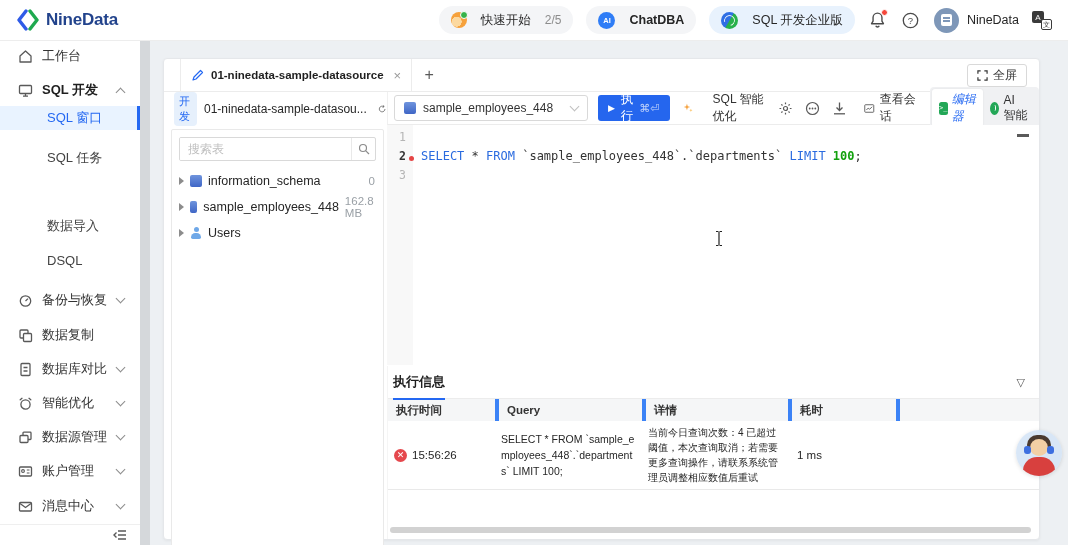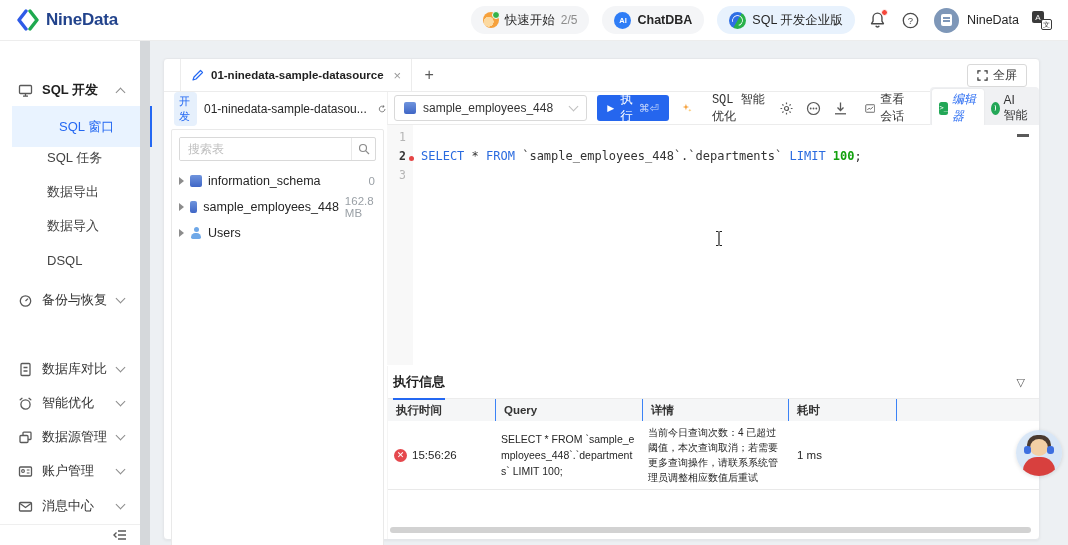--- a/index.html
+++ b/index.html
@@ -5,21 +5,21 @@
   * { margin:0; padding:0; box-sizing:border-box; }
   html,body { width:1068px; height:545px; font-family:"Liberation Sans","DejaVu Sans",sans-serif; background:#fff; overflow:hidden; }
   .stage { position:relative; width:1068px; height:545px; background:#fff; }
 
   
   .hdr { position:absolute; left:0; top:0; width:1068px; height:41px; background:#fff;
          border-bottom:1px solid #ededed; display:flex; align-items:center; padding:0 16px; z-index:5; }
   .brand { display:flex; align-items:center; gap:6px; }
   .brand-name { font-size:17px; font-weight:700; color:#22438c; letter-spacing:-0.2px; }
   .hdr-right { margin-left:auto; display:flex; align-items:center; gap:13px; }
-  .pill { display:flex; align-items:center; gap:6px; background:#f4f5f7; border-radius:15px;
+  .pill { display:flex; align-items:center; gap:14px; background:#f4f5f7; border-radius:15px;
           height:28px; padding:0 12px; cursor:pointer; }
   .pill.blue { background:#e8f2fd; }
   .pill .lbl { font-size:12.5px; color:#262626; font-weight:500; }
   .pill .prog { font-size:12px; color:#8c8c8c; }
   .qs-icon { position:relative; width:16px; height:16px; }
   .qs-icon .o { position:absolute; inset:0; border-radius:50%; background:radial-gradient(circle at 35% 60%, #fcd9a0 0 35%, #f6a13c 36%); }
   .qs-icon .g { position:absolute; right:-1px; top:-1px; width:8px; height:8px; border-radius:50%; background:#35b34a; border:1px solid #fff; }
   .ai-circle { width:17px; height:17px; border-radius:50%; background:#2f7df6; color:#fff;
                font-size:7.5px; font-weight:700; display:flex; align-items:center; justify-content:center; }
   .globe { width:17px; height:17px; border-radius:50%; background:linear-gradient(120deg,#2f6fe4 48%,#28b14b 52%); position:relative; }
@@ -38,21 +38,21 @@
               border-radius:2px; color:#3a3a3a; font-size:7px; display:flex; align-items:center; justify-content:center; }
 
   
   .sidebar { position:absolute; left:0; top:41px; width:140px; height:504px; background:#fff; z-index:4; }
   .sb-item { position:absolute; left:0; width:140px; height:30px; display:flex; align-items:center;
              padding-left:18px; gap:9px; cursor:pointer; }
   .sb-item .txt { font-size:13px; color:#333; white-space:nowrap; }
   .sb-item.bold .txt { font-weight:700; color:#1f1f1f; }
   .sb-item.sub { padding-left:47px; }
   .sb-item.sub .txt { color:#434343; }
-  .sb-item.active { background:#e9f3ff; height:41px;margin-left:12px; }
+  .sb-item.active { background:#e9f3ff; height:24px; }
   .sb-item.active .txt { color:#2468f2; font-weight:500; }
   .sb-item.active::after { content:""; position:absolute; right:0; top:0; bottom:0; width:3px; background:#2468f2; }
   .chev { width:7px; height:7px; border-right:1.4px solid #8c8c8c; border-bottom:1.4px solid #8c8c8c;
           position:absolute; right:16px; }
   .chev.down { transform:rotate(45deg); top:10px; }
   .chev.up { transform:rotate(-135deg); top:14px; }
   .sb-foot { position:absolute; left:0; top:483px; width:140px; height:21px; border-top:1px solid #efefef;
              display:flex; align-items:center; justify-content:flex-end; padding-right:12px; }
   .sb-scroll { position:absolute; left:140px; top:41px; width:10px; height:504px; background:#d5d8db; z-index:4; }
 
@@ -83,21 +83,21 @@
                align-items:center; gap:7px; padding:0 9px; cursor:pointer; background:#fff; }
   .db-select .v { font-size:12px; color:#333; flex:1; }
   .sel-chev { width:7px; height:7px; border-right:1.4px solid #bfbfbf; border-bottom:1.4px solid #bfbfbf;
               transform:rotate(45deg); margin-top:-3px; }
   .dbicon { width:12px; height:12px; border-radius:2px; background:linear-gradient(#6f94dd,#3f66c6); }
   .run-btn { margin-left:10px; height:26px; background:#2566ee; border-radius:3px; color:#fff; display:flex;
              align-items:center; gap:6px; padding:0 10px; cursor:pointer; }
   .run-btn .play { font-size:9px; }
   .run-btn .r-lbl { font-size:12.5px; font-weight:500; }
   .run-btn .r-sc { font-size:11px; color:rgba(255,255,255,.7); }
-  .opt { margin-left:13px; display:flex; align-items:center; gap:20px; cursor:pointer;font-family:Liberation Mono, monospace; }
+  .opt { margin-left:13px; display:flex; align-items:center; gap:20px; cursor:pointer; }
   .opt .o-lbl { font-size:12px; color:#333; }
   .tool-ic { margin-left:12px; cursor:pointer; display:flex; align-items:center; color:#595959; }
   .sessions { margin-left:17px; display:flex; align-items:center; gap:5px; cursor:pointer; }
   .sessions .s-lbl { font-size:12px; color:#333; }
   .mode-toggle { margin-left:14px; background:#f0f1f3; border-radius:4px; padding:2px; display:flex; align-items:center; }
   .seg { display:flex; align-items:center; gap:4px; padding:2px 7px; border-radius:3px; cursor:pointer; }
   .seg.on { background:#fff; box-shadow:0 0 2px rgba(0,0,0,.08); }
   .seg.on .m-lbl { color:#2468f2; font-weight:500;font-style:italic; }
   .seg .m-lbl { font-size:12px; color:#333; }
   .term-ic { width:13px; height:13px; background:#23a757; border-radius:2.5px; color:#fff; font-size:7px;
@@ -135,21 +135,21 @@
   .ibeam { position:absolute; left:327px; top:105px; }
 
   
   .results { position:absolute; left:223px; top:307px; width:652px; height:173px; border-left:1px solid #f5f5f5; }
   .res-head { height:33px; border-bottom:1px solid #ececec; display:flex; align-items:center; position:relative; padding:0 14px 0 5px; }
   .res-title { font-size:13px; font-weight:700; color:#1f1f1f; position:relative;text-align:right; }
   .res-title::after { content:""; position:absolute; left:0; right:0; bottom:-9px; height:2px; background:#2468f2; }
   .res-collapse { margin-left:auto; font-size:11px; color:#595959; cursor:pointer; }
   .thead { height:22px; background:#f5f6f7; display:flex; align-items:center; }
   .th { font-size:11.5px; font-weight:700; color:#333; padding-left:8px; height:100%; display:flex; align-items:center; }
-  .th + .th { border-left:1px solid #3b82f6; }
+  .th + .th { border-left:4px solid #3b82f6; }
   .c1 { width:107px; } .c2 { width:147px; } .c3 { width:146px; } .c4 { width:108px; } .c5 { flex:1; }
   .trow2 { min-height:69px; display:flex; align-items:center; border-bottom:1px solid #e9e9e9; }
   .cell { padding:4px 6px; }
   .err-ic { width:13px; height:13px; border-radius:50%; background:#e5484d; color:#fff; font-size:9px;
             display:flex; align-items:center; justify-content:center; flex:none; }
   .time-cell { display:flex; align-items:center; gap:5px; }
   .time-txt { font-size:11.5px; color:#262626; }
   .q-txt { font-size:10.5px; color:#262626; line-height:1.55; word-break:break-all; }
   .d-txt { font-size:10px; color:#262626; line-height:1.5; }
   .dur-txt { font-size:11.5px; color:#262626; padding-left:3px; }
@@ -216,50 +216,60 @@
         <span class="avatar-name">NineData</span>
       </div>
       <div class="trans">
         <span class="f">A</span>
         <span class="b">文</span>
       </div>
     </div>
   </div>
 
   <div class="sidebar">
+    <div class="sb-item" style="top:0">
+      <svg width="15" height="15" viewBox="0 0 15 15">
+          <path d="M2 7 L7.5 2 L13 7 V13 H2 Z" fill="none" stroke="#595959" stroke-width="1.3" stroke-linejoin="round"></path>
+        </svg>
+      <span class="txt">工作台</span>
+    </div>
     <div class="sb-item bold" style="top:34px">
       <svg width="15" height="15" viewBox="0 0 15 15">
           <rect x="1.5" y="2.5" width="12" height="8" rx="1" fill="none" stroke="#595959" stroke-width="1.3"></rect>
           <path d="M7.5 10.5 V13 M5 13.2 H10" stroke="#595959" stroke-width="1.3"></path>
         </svg>
       <span class="txt">SQL 开发</span>
       <span class="chev up"></span>
     </div>
     <div class="sb-item sub active" style="top:65px">
       <span class="txt">SQL 窗口</span>
     </div>
     <div class="sb-item sub" style="top:102px">
       <span class="txt">SQL 任务</span>
     </div>
-    <div class="sb-item sub" style="top:136px">
-      <span class="txt">数据导出</span>
-    </div>
     <div class="sb-item sub" style="top:170px">
       <span class="txt">数据导入</span>
     </div>
     <div class="sb-item sub" style="top:204px">
       <span class="txt">DSQL</span>
     </div>
     <div class="sb-item" style="top:244px">
       <svg width="15" height="15" viewBox="0 0 15 15">
           <circle cx="7.5" cy="8" r="5.2" fill="none" stroke="#595959" stroke-width="1.3"></circle>
           <path d="M7.5 8 L10 5.6" stroke="#595959" stroke-width="1.3"></path>
         </svg>
       <span class="txt">备份与恢复</span>
       <span class="chev down"></span>
+    </div>
+    <div class="sb-item" style="top:279px">
+      <svg width="15" height="15" viewBox="0 0 15 15">
+          <rect x="2" y="2" width="8" height="8" rx="1" fill="none" stroke="#595959" stroke-width="1.3"></rect>
+          <rect x="5.5" y="5.5" width="8" height="8" rx="1" fill="#fff" stroke="#595959" stroke-width="1.3"></rect>
+        </svg>
+      <span class="txt">数据复制</span>
     </div>
     <div class="sb-item" style="top:313px">
       <svg width="15" height="15" viewBox="0 0 15 15">
           <rect x="3" y="1.5" width="9" height="12" rx="1" fill="none" stroke="#595959" stroke-width="1.3"></rect>
           <path d="M5.5 5.5 H9.5 M5.5 9 H9.5" stroke="#595959" stroke-width="1.3"></path>
         </svg>
       <span class="txt">数据库对比</span>
       <span class="chev down"></span>
     </div>
     <div class="sb-item" style="top:347px">

